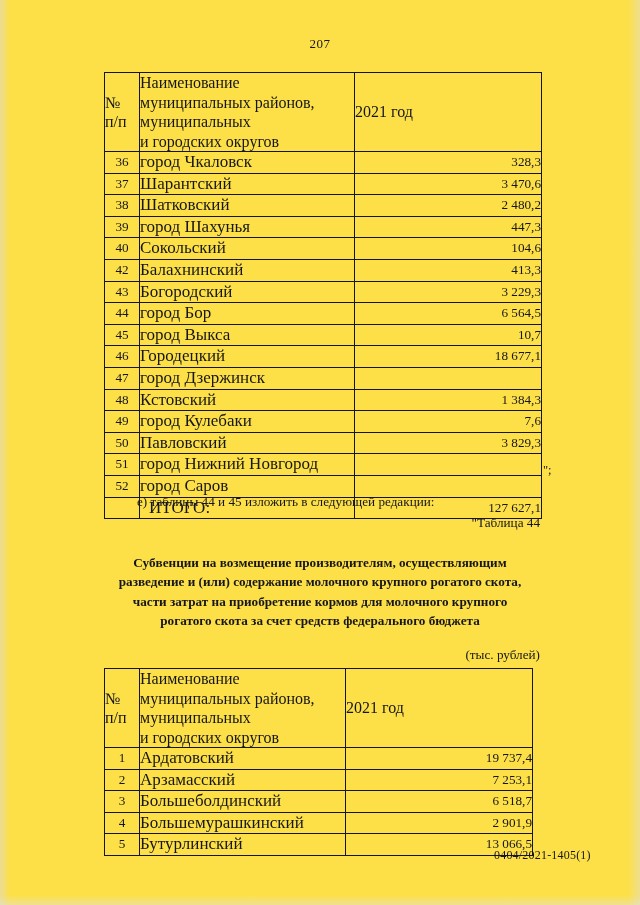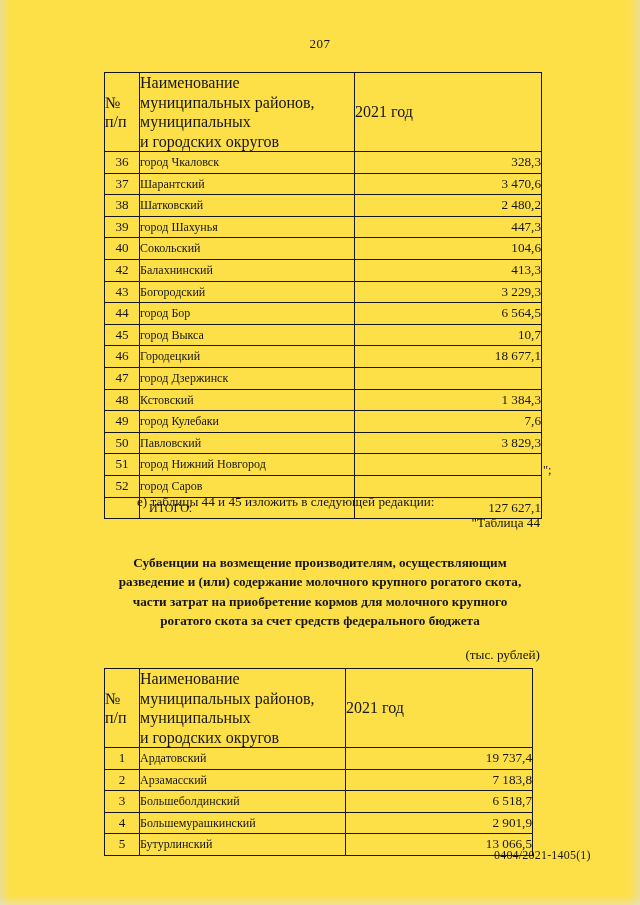--- a/index.html
+++ b/index.html
@@ -80,21 +80,21 @@
 
   td.cell-num {
     text-align: center;
     font-size: 13.2px;
     height: 20.6px;
     line-height: 20.6px;
   }
   td.cell-name {
     text-align: left;
     padding-left: 5px;
-    font-size: 12px;
+    font-size: 17px;
     height: 20.6px;
     line-height: 20.6px;
     white-space: nowrap;
   }
   td.cell-value {
     text-align: right;
     padding-right: 5px;
     font-size: 13.2px;
     height: 20.6px;
     line-height: 20.6px;
@@ -285,21 +285,21 @@
     </thead>
     <tbody>
         <tr>
           <td class="cell-num col-num">1</td>
           <td class="cell-name col-name">Ардатовский</td>
           <td class="cell-value col-value">19 737,4</td>
         </tr>
         <tr>
           <td class="cell-num col-num">2</td>
           <td class="cell-name col-name">Арзамасский</td>
-          <td class="cell-value col-value">7 183,8</td>
+          <td class="cell-value col-value">7 253,1</td>
         </tr>
         <tr>
           <td class="cell-num col-num">3</td>
           <td class="cell-name col-name">Большеболдинский</td>
           <td class="cell-value col-value">6 518,7</td>
         </tr>
         <tr>
           <td class="cell-num col-num">4</td>
           <td class="cell-name col-name">Большемурашкинский</td>
           <td class="cell-value col-value">2 901,9</td>

